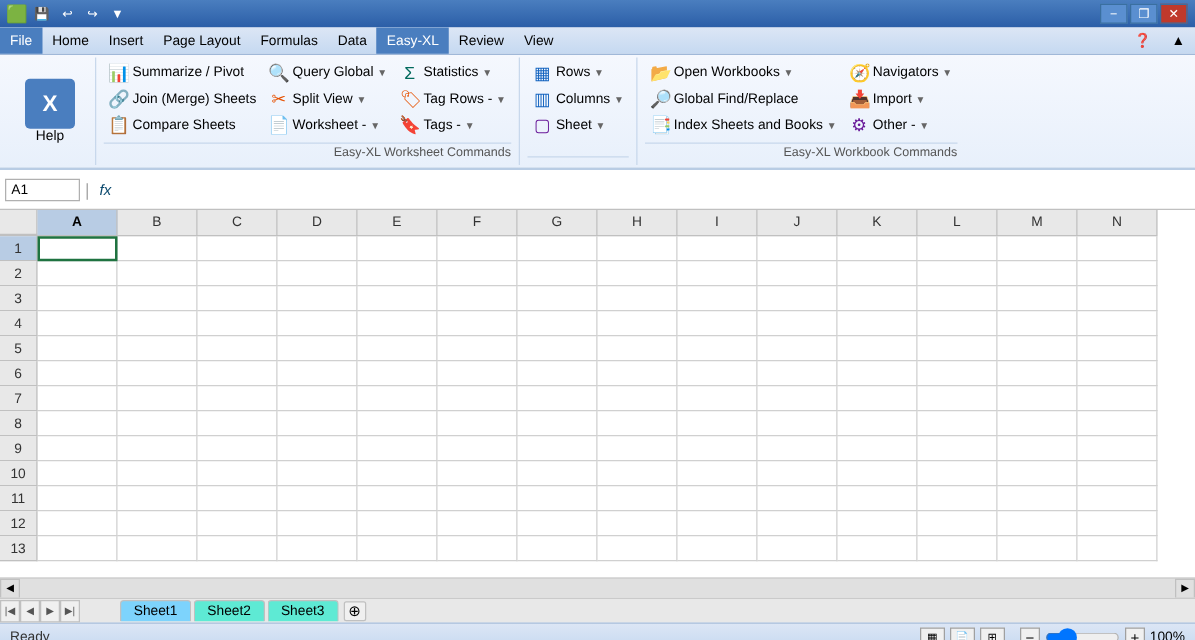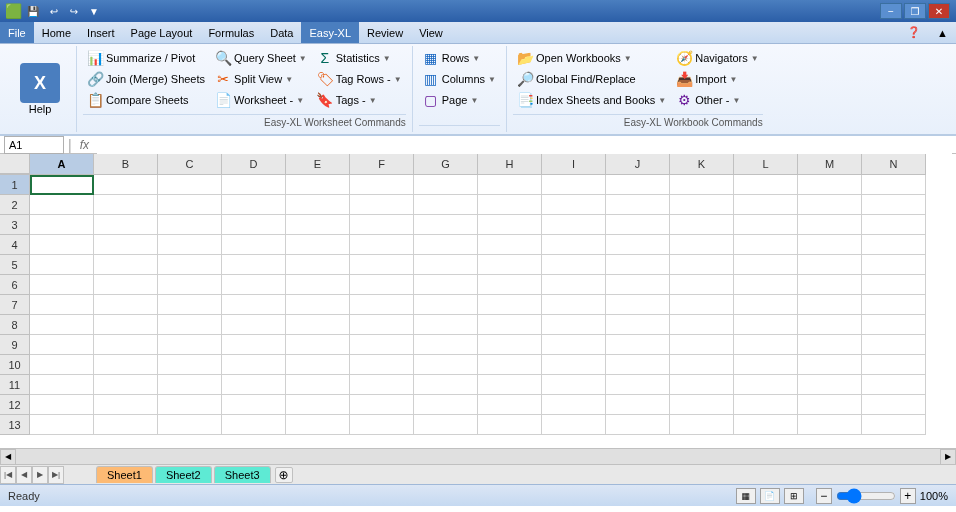--- a/index.html
+++ b/index.html
@@ -118,33 +118,33 @@
     }
     .rb-btn .icon { font-size: 14px; width: 16px; text-align: center; }
     .rb-btn .arrow { font-size: 8px; color: #666; }
 
     
     .formula-bar {
       display: flex;
       align-items: center;
       border-bottom: 1px solid #c0c0c0;
       background: #fff;
-      height: 18px;
+      height: 32px;
       padding: 0 4px;
       gap: 4px;
     }
     .name-box {
       width: 60px;
       border: 1px solid #b0b0b0;
       padding: 1px 4px;
       font-size: 11px;
       height: 18px;
     }
     .formula-divider { color: #aaa; font-size: 14px; }
-    .fx-label { font-size: 12px; color: #737373; font-style: italic; padding: 0 4px; }
+    .fx-label { font-size: 12px; color: #0c4a6e; font-style: italic; padding: 0 4px; }
     .formula-input {
       flex: 1;
       border: none;
       outline: none;
       font-size: 11px;
       height: 18px;
     }
 
     
     .spreadsheet {
@@ -240,21 +240,21 @@
     .sheet-tab {
       padding: 2px 10px;
       border: 1px solid #c0c0c0;
       border-bottom: none;
       background: #5eead4;
       font-size: 11px;
       cursor: pointer;
       border-radius: 3px 3px 0 0;
       margin-left: 2px;
     }
-    .sheet-tab.active { background: #fdba74; margin-left: 32px; }
+    .sheet-tab.active { background: #7dd3fc; margin-left: 32px; }
     .new-sheet-btn {
       margin-left: 4px;
       width: 18px;
       height: 16px;
       background: #f0f0f0;
       border: 1px solid #c0c0c0;
       border-radius: 2px;
       display: flex;
       align-items: center;
       justify-content: center;
@@ -360,21 +360,21 @@
           </div>
           <div class="rb-btn">
             <span class="icon ico-teal">📋</span>
             <span>Compare Sheets</span>
           </div>
         </div>
 
         <div class="rb-col">
           <div class="rb-btn">
             <span class="icon ico-blue">🔍</span>
-            <span>Query Sheet</span>
+            <span>Query Global</span>
             <span class="arrow">▼</span>
           </div>
           <div class="rb-btn">
             <span class="icon ico-orange">✂</span>
             <span>Split View</span>
             <span class="arrow">▼</span>
           </div>
           <div class="rb-btn">
             <span class="icon ico-blue">📄</span>
             <span>Worksheet -</span>
@@ -410,21 +410,21 @@
             <span>Rows</span>
             <span class="arrow">▼</span>
           </div>
           <div class="rb-btn">
             <span class="icon ico-blue">▥</span>
             <span>Columns</span>
             <span class="arrow">▼</span>
           </div>
           <div class="rb-btn">
             <span class="icon ico-purple">▢</span>
-            <span>Page</span>
+            <span>Sheet</span>
             <span class="arrow">▼</span>
           </div>
         </div>
       </div>
       <div class="ribbon-group-label"></div>
     </div>
 
     <div class="ribbon-group">
       <div class="ribbon-group-items">
         <div class="rb-col">

